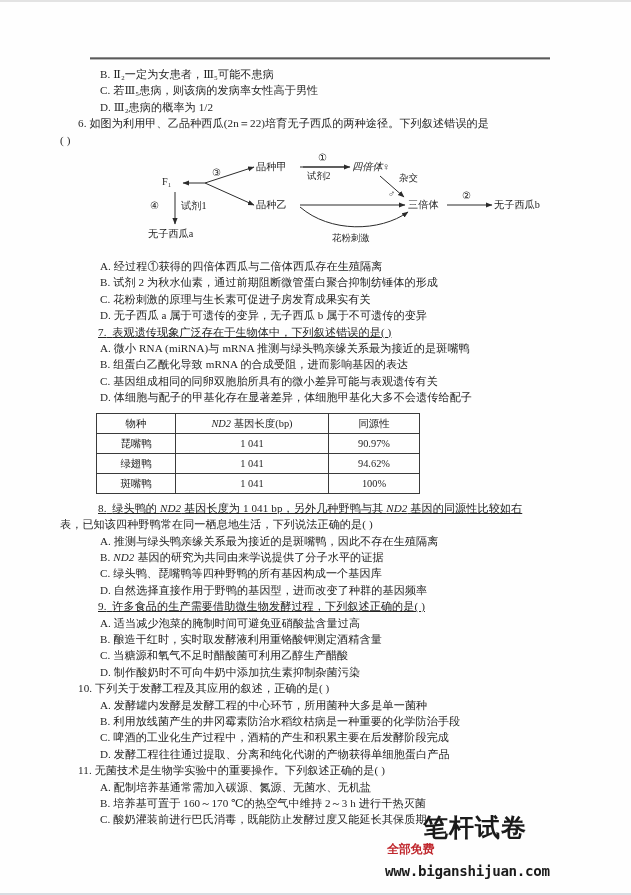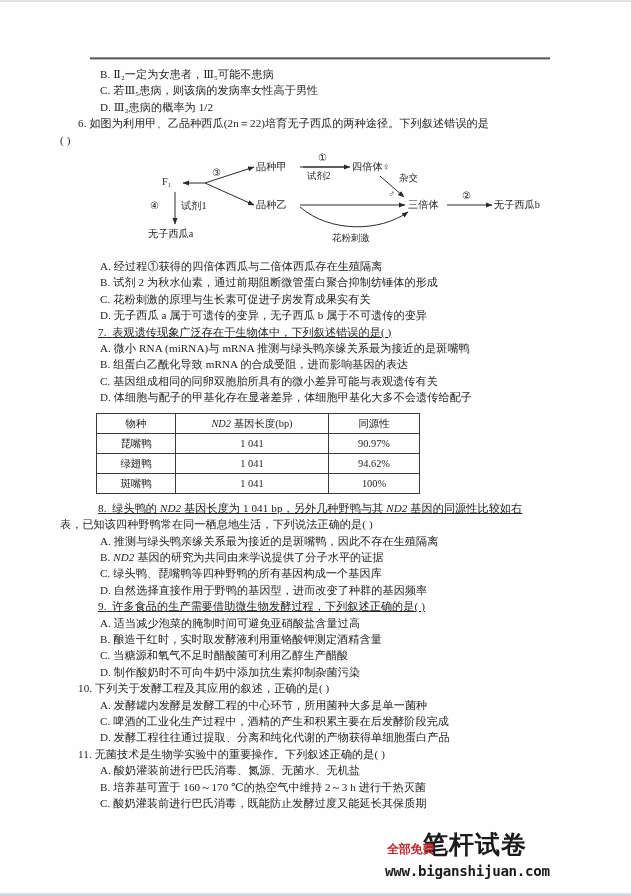--- a/index.html
+++ b/index.html
@@ -110,21 +110,21 @@
     font-family:Liberation Sans, sans-serif;
     letter-spacing:-.2px;
     margin-top:45px;
   }
   .wm-url{
     font-family:"DejaVu Sans Mono","Liberation Mono",monospace;
     font-size:14.2px;
     font-weight:bold;
     color:#1b1b1b;
     letter-spacing:-.3px;
-    margin-top:1px;
+    margin-top:18px;
   }
 </style>
 </head>
 <body>
 
 <div class="page">
 
   <div class="page-edge-top"></div>
 
   <div class="header-rule"></div>
@@ -200,21 +200,21 @@
         <span>品种乙</span>
       </span>
 
       <span class="circnum" style="left:318px;top:2px;">
         <span>①</span>
       </span>
       <span class="dlab sm" style="left:307px;top:20px;">
         <span>试剂2</span>
       </span>
 
-      <span class="dlab" style="left:352px;top:11px;">
+      <span class="dlab" style="left:352px;top:11px;font-style:italic;">
         <span>四倍体♀</span>
       </span>
 
       <span class="dlab sm" style="left:399px;top:22px;">
         <span>杂交</span>
       </span>
       <span class="dlab sm" style="left:388px;top:38px;">
         <span>♂</span>
       </span>
 
@@ -330,31 +330,34 @@
       <span>D. 制作酸奶时不可向牛奶中添加抗生素抑制杂菌污染</span>
     </div>
 
     <div class="ln indent-q2">
       <span>10.</span>&nbsp;<span>下列关于发酵工程及其应用的叙述，正确的是(      )</span>
     </div>
     <div class="ln indent-opt">
       <span>A. 发酵罐内发酵是发酵工程的中心环节，所用菌种大多是单一菌种</span>
     </div>
     <div class="ln indent-opt">
+      <span>B. 利用放线菌产生的井冈霉素防治水稻纹枯病是一种重要的化学防治手段</span>
+    </div>
+    <div class="ln indent-opt">
       <span>C. 啤酒的工业化生产过程中，酒精的产生和积累主要在后发酵阶段完成</span>
     </div>
     <div class="ln indent-opt">
       <span>D. 发酵工程往往通过提取、分离和纯化代谢的产物获得单细胞蛋白产品</span>
     </div>
 
     <div class="ln indent-q2">
       <span>11.</span>&nbsp;<span>无菌技术是生物学实验中的重要操作。下列叙述正确的是(      )</span>
     </div>
     <div class="ln indent-opt">
-      <span>A. 酸奶灌装前进行巴氏消毒、氮源、无菌水、无机盐</span>
+      <span>A. 配制培养基通常需加入碳源、氮源、无菌水、无机盐</span>
     </div>
     <div class="ln indent-opt">
       <span>B. 培养基可置于 160～170 ℃的热空气中维持 2～3 h 进行干热灭菌</span>
     </div>
     <div class="ln indent-opt">
       <span>C. 酸奶灌装前进行巴氏消毒，既能防止发酵过度又能延长其保质期</span>
     </div>
 
   </div>
 

